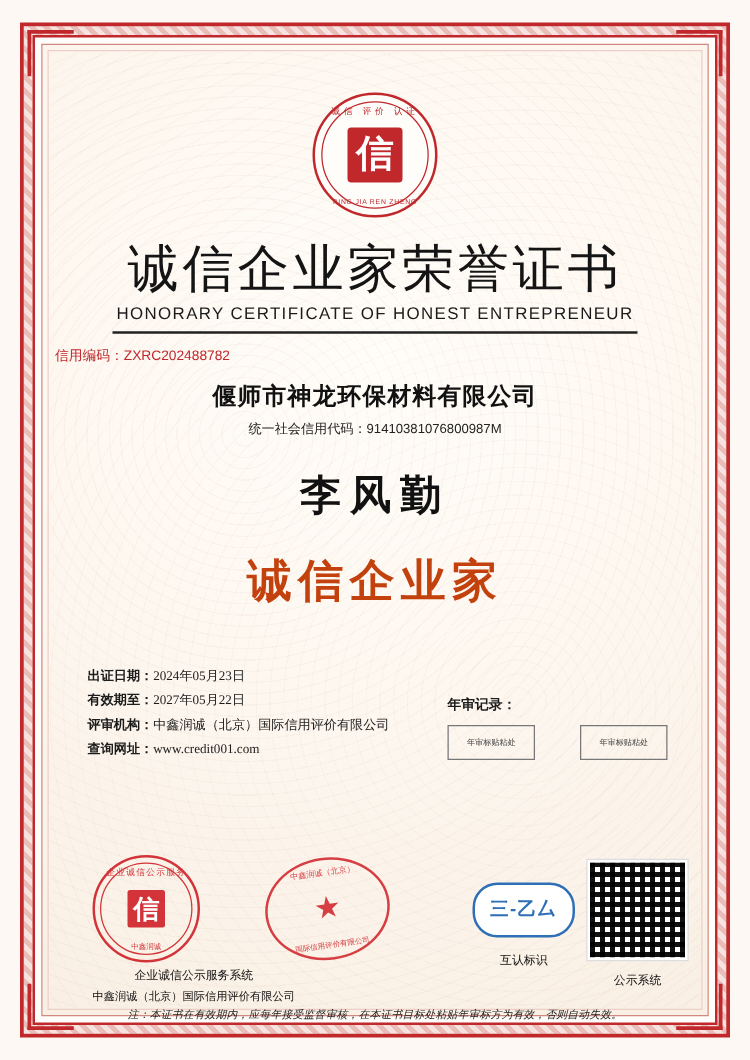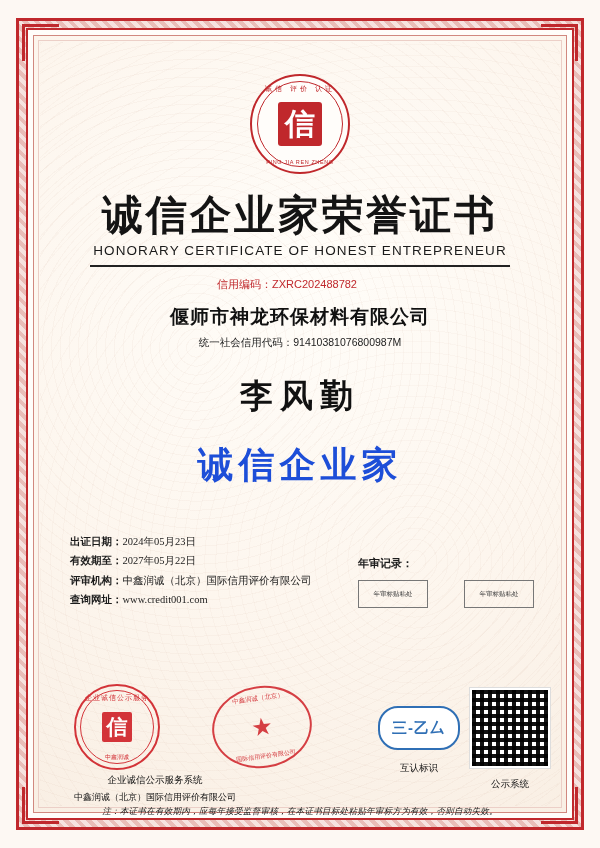--- a/index.html
+++ b/index.html
@@ -137,21 +137,21 @@
     font-size: 5.5px;
     letter-spacing: 0.6px;
     color: #c0282c;
     font-family: "Liberation Sans", sans-serif;
   }
 
   
   .title-cn {
     margin-top: 14px;
     font-size: 41px;
-    font-weight: bold;
+    font-weight: normal;
     letter-spacing: 3px;
     color: #141414;
     font-family: "Liberation Serif", serif;
   }
   .title-en {
     margin-top: 0;
     font-size: 13.5px;
     letter-spacing: 1.1px;
     color: #1a1a1a;
     font-family: "Liberation Sans", sans-serif;
@@ -159,21 +159,21 @@
   .title-rule {
     margin: 7px auto 0 auto;
     width: 420px;
     height: 2px;
     background: #222;
   }
 
   
   .credit-no {
     margin-top: 10px;
-    text-align: center;
+    text-align: left;
     padding-right: 26px;
     font-size: 11px;
     color: #c0282c;
     font-family: "Liberation Sans", sans-serif;
   }
 
   
   .company {
     margin-top: 12px;
     font-size: 19px;
@@ -195,21 +195,21 @@
     font-size: 33px;
     font-weight: bold;
     letter-spacing: 7px;
     color: #111;
   }
   .award-title {
     margin-top: 22px;
     font-size: 36px;
     font-weight: bold;
     letter-spacing: 5px;
-    color: #1d4ed8;
+    color: #c2410c;
   }
 
   
   .details {
     margin-top: 42px;
     display: flex;
     justify-content: space-between;
     text-align: left;
     padding: 0 22px 0 26px;
   }

